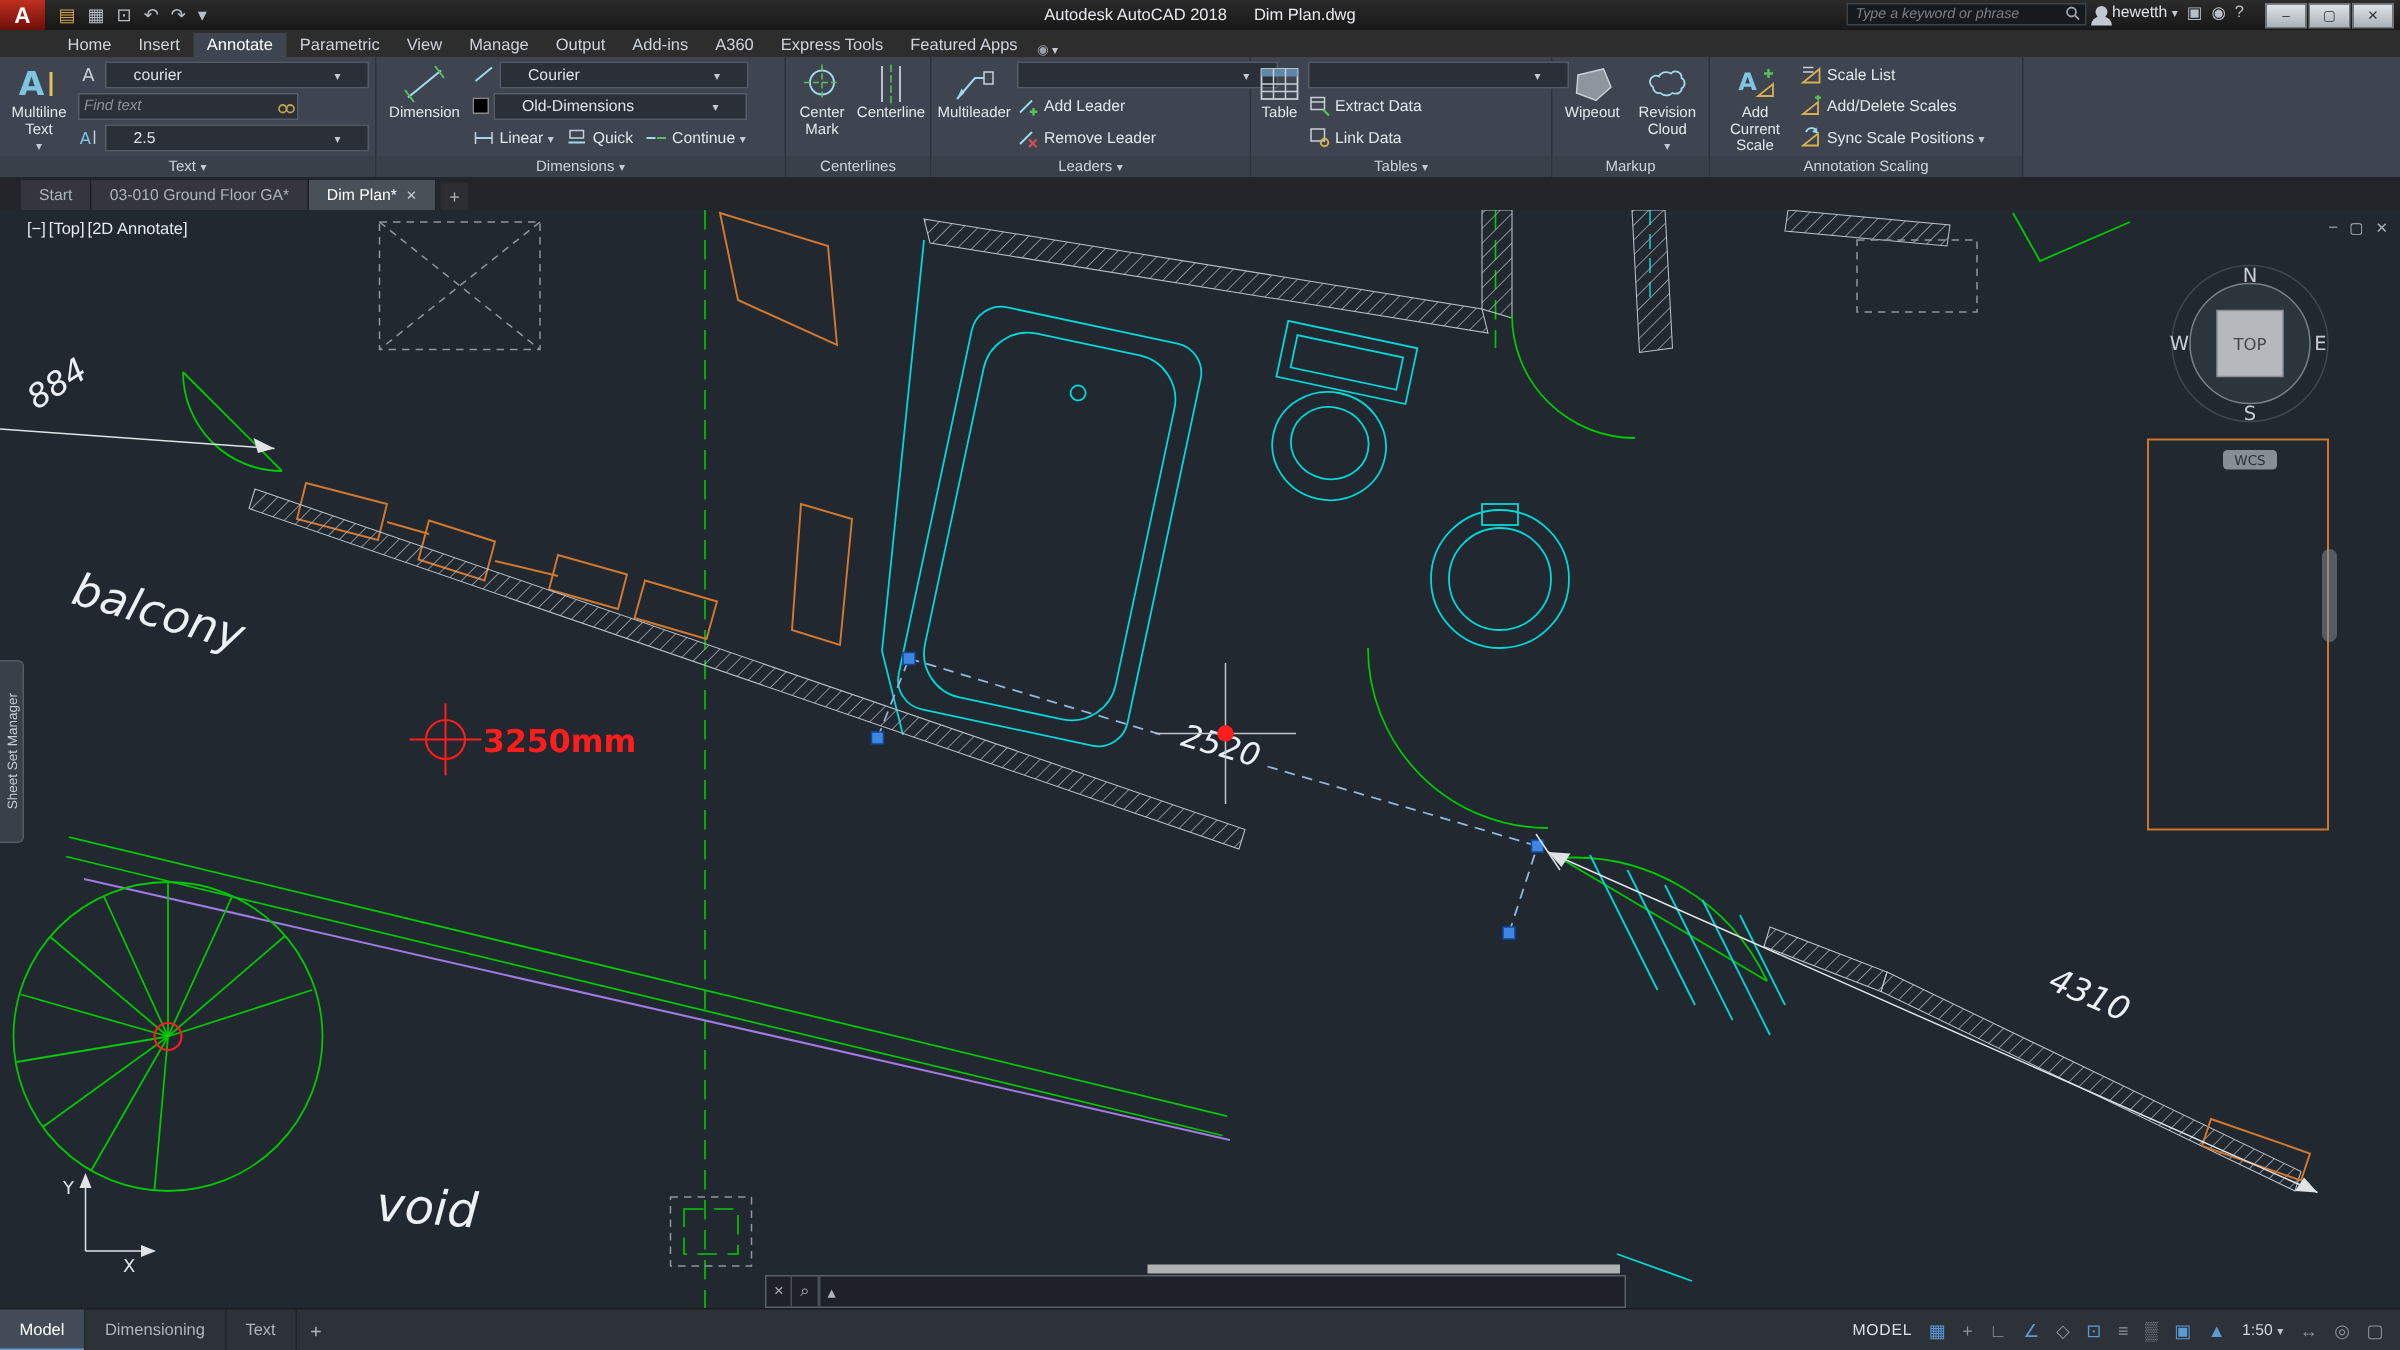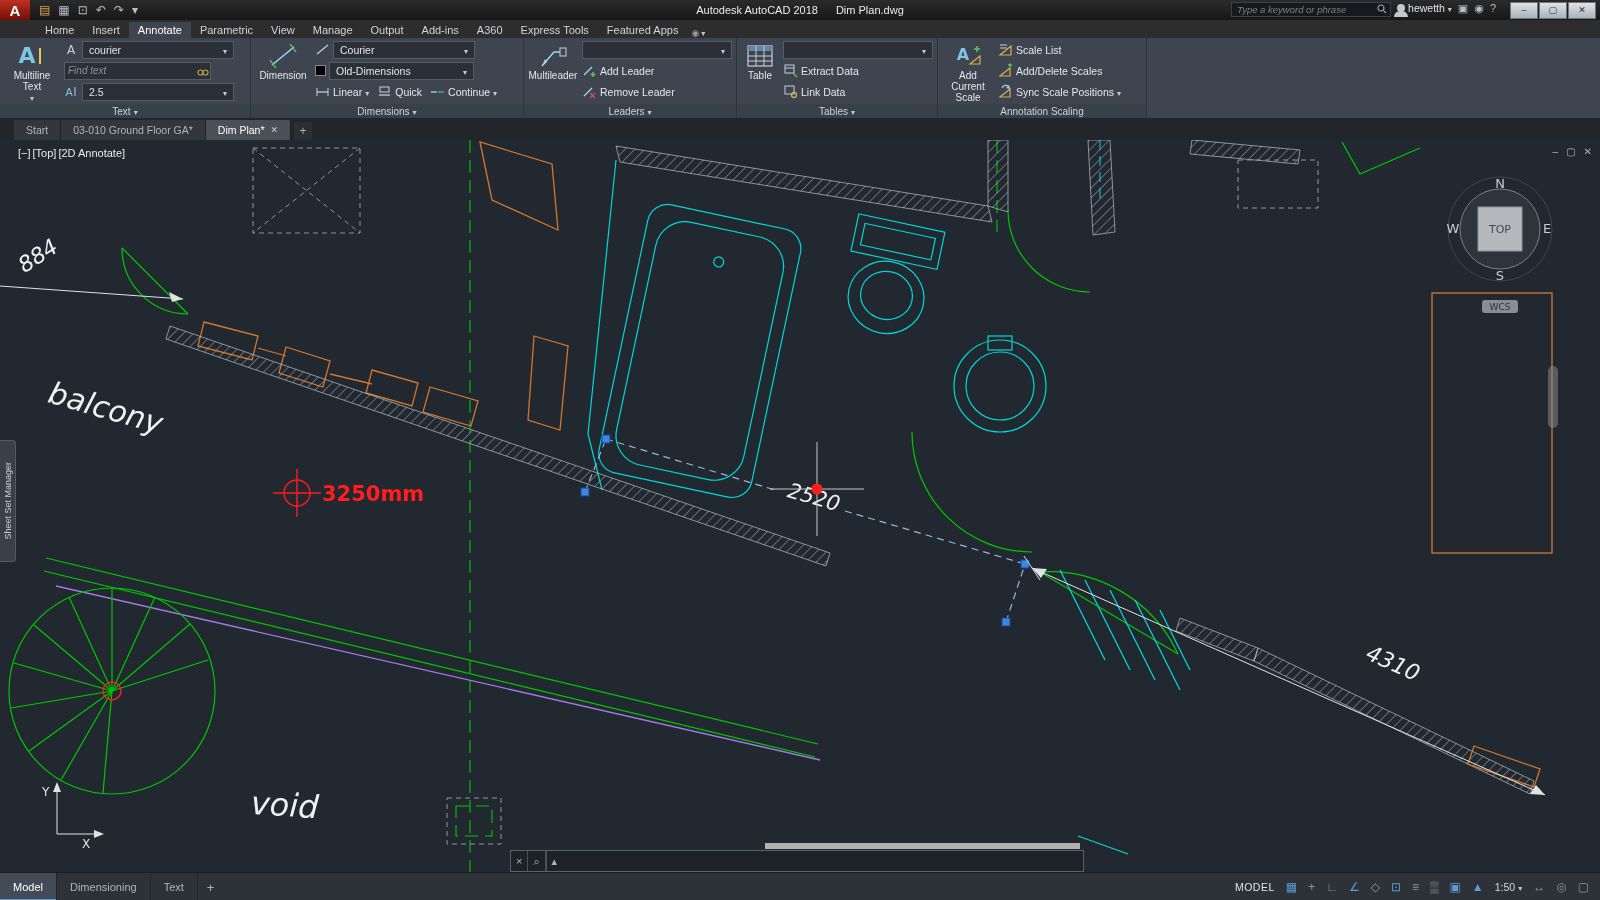--- a/index.html
+++ b/index.html
@@ -43,21 +43,21 @@
   .plabel{height:14px;background:var(--panel-label-bg,#384049);color:#cdd3da;font-size:10px;
     display:flex;align-items:center;justify-content:center;gap:3px;}
   .bigbtn{width:56px;display:flex;flex-direction:column;align-items:center;color:#e3e7ec;
     font-size:10px;text-align:center;line-height:1.1;padding-top:2px;cursor:default;}
   .bigbtn .bicon{width:30px;height:28px;flex:none;}
   .caret::after{content:"▾";font-size:8px;color:#c3c9d0;}
   .col{display:flex;flex-direction:column;gap:2px;}
   .rrow{display:flex;align-items:center;gap:3px;height:19px;}
   .sicon{width:15px;height:15px;flex:none;}
   .combo{height:16px;background:#2b3038;border:1px solid #565c66;color:#dfe3e8;font-size:10.5px;
-    display:flex;align-items:center;padding:0 6px;gap:4px;}
+    display:flex;align-items:center;padding:0 18px;gap:4px;}
   .combo .cv{flex:1;white-space:nowrap;overflow:hidden;}
   .swatch{width:9px;height:9px;background:#000;border:1px solid #888;flex:none;}
   .findfield{height:16px;background:#2b3038;border:1px solid #565c66;display:flex;align-items:center;padding:0 1px;}
   .findfield input{flex:1;background:transparent;border:0;outline:none;color:#cfd4da;font-size:10px;
     font-style:italic;font-family:"Liberation Sans",sans-serif;width:110px;}
   .findfield input::placeholder{color:#8a9199;}
   .smallbtn{display:flex;align-items:center;gap:3px;color:#e3e7ec;font-size:10.5px;cursor:default;}
   
   .filetabs{position:absolute;left:0;top:118px;width:1600px;height:22px;background:#22252a;
     display:flex;align-items:flex-end;z-index:57;}
@@ -263,20 +263,43 @@
           </span>
         </div>
       </div>
     </div>
     <div class="plabel">
         <span>Dimensions</span>
         <span class="caret"></span>
       </div>
   </div>
 
+  <div class="panel" style="width:96px">
+    <div class="pbody" style="justify-content:center">
+      <div class="bigbtn" style="width:44px">
+        <svg class="bicon" viewBox="0 0 30 28">
+          <circle cx="15" cy="13" r="8" fill="none" stroke="#9fd8ea" stroke-width="1.3"></circle>
+          <line x1="3" y1="13" x2="27" y2="13" stroke="#58c058" stroke-width="1" stroke-dasharray="4 2"></line>
+          <line x1="15" y1="1" x2="15" y2="25" stroke="#58c058" stroke-width="1" stroke-dasharray="4 2"></line>
+        </svg>
+        <span>Center Mark</span>
+      </div>
+      <div class="bigbtn" style="width:44px">
+        <svg class="bicon" viewBox="0 0 30 28">
+          <line x1="9" y1="2" x2="9" y2="26" stroke="#c9cfd6" stroke-width="1.2"></line>
+          <line x1="21" y1="2" x2="21" y2="26" stroke="#c9cfd6" stroke-width="1.2"></line>
+          <line x1="15" y1="1" x2="15" y2="27" stroke="#58c058" stroke-width="1" stroke-dasharray="5 2"></line>
+        </svg>
+        <span>Centerline</span>
+      </div>
+    </div>
+    <div class="plabel">
+        <span>Centerlines</span>
+      </div>
+  </div>
 
   <div class="panel" style="width:212px">
     <div class="pbody">
       <div class="bigbtn">
         <svg class="bicon" viewBox="0 0 30 28">
           <polyline points="4,24 16,10 22,10" fill="none" stroke="#9fd8ea" stroke-width="1.4"></polyline>
           <polygon points="4,24 9,20 7,17" fill="#9fd8ea"></polygon>
           <rect x="22" y="6" width="6" height="8" fill="none" stroke="#c9cfd6" stroke-width="1"></rect>
         </svg>
         <span>Multileader</span>
@@ -356,20 +379,40 @@
           </span>
         </div>
       </div>
     </div>
     <div class="plabel">
         <span>Tables</span>
         <span class="caret"></span>
       </div>
   </div>
 
+  <div class="panel" style="width:104px">
+    <div class="pbody" style="justify-content:center">
+      <div class="bigbtn" style="width:46px">
+        <svg class="bicon" viewBox="0 0 30 28">
+          <polygon points="5,8 22,4 27,16 17,25 4,20" fill="#8d959e" stroke="#c9cfd6" stroke-width="1"></polygon>
+        </svg>
+        <span>Wipeout</span>
+      </div>
+      <div class="bigbtn" style="width:48px">
+        <svg class="bicon" viewBox="0 0 30 28">
+          <path d="M5 16 a4 4 0 0 1 4-7 a5 4 0 0 1 8-2 a4 4 0 0 1 7 3 a4 4 0 0 1 0 7 a4 3 0 0 1-6 3 a5 4 0 0 1-8 0 a4 4 0 0 1-5-4 z" fill="none" stroke="#9fd8ea" stroke-width="1.2"></path>
+        </svg>
+        <span>Revision Cloud</span>
+          <span class="caret"></span>
+      </div>
+    </div>
+    <div class="plabel">
+        <span>Markup</span>
+      </div>
+  </div>
 
   <div class="panel" style="width:208px">
     <div class="pbody">
       <div class="bigbtn" style="width:52px">
         <svg class="bicon" viewBox="0 0 30 28">
           <text x="10" y="18" font-size="16" fill="#7fc4e0" font-weight="bold" text-anchor="middle">A</text>
           <polygon points="17,22 27,22 27,14" fill="none" stroke="#d8b050" stroke-width="1.2"></polygon>
           <line x1="24" y1="4" x2="24" y2="10" stroke="#58c058" stroke-width="1.6"></line>
           <line x1="21" y1="7" x2="27" y2="7" stroke="#58c058" stroke-width="1.6"></line>
         </svg>

